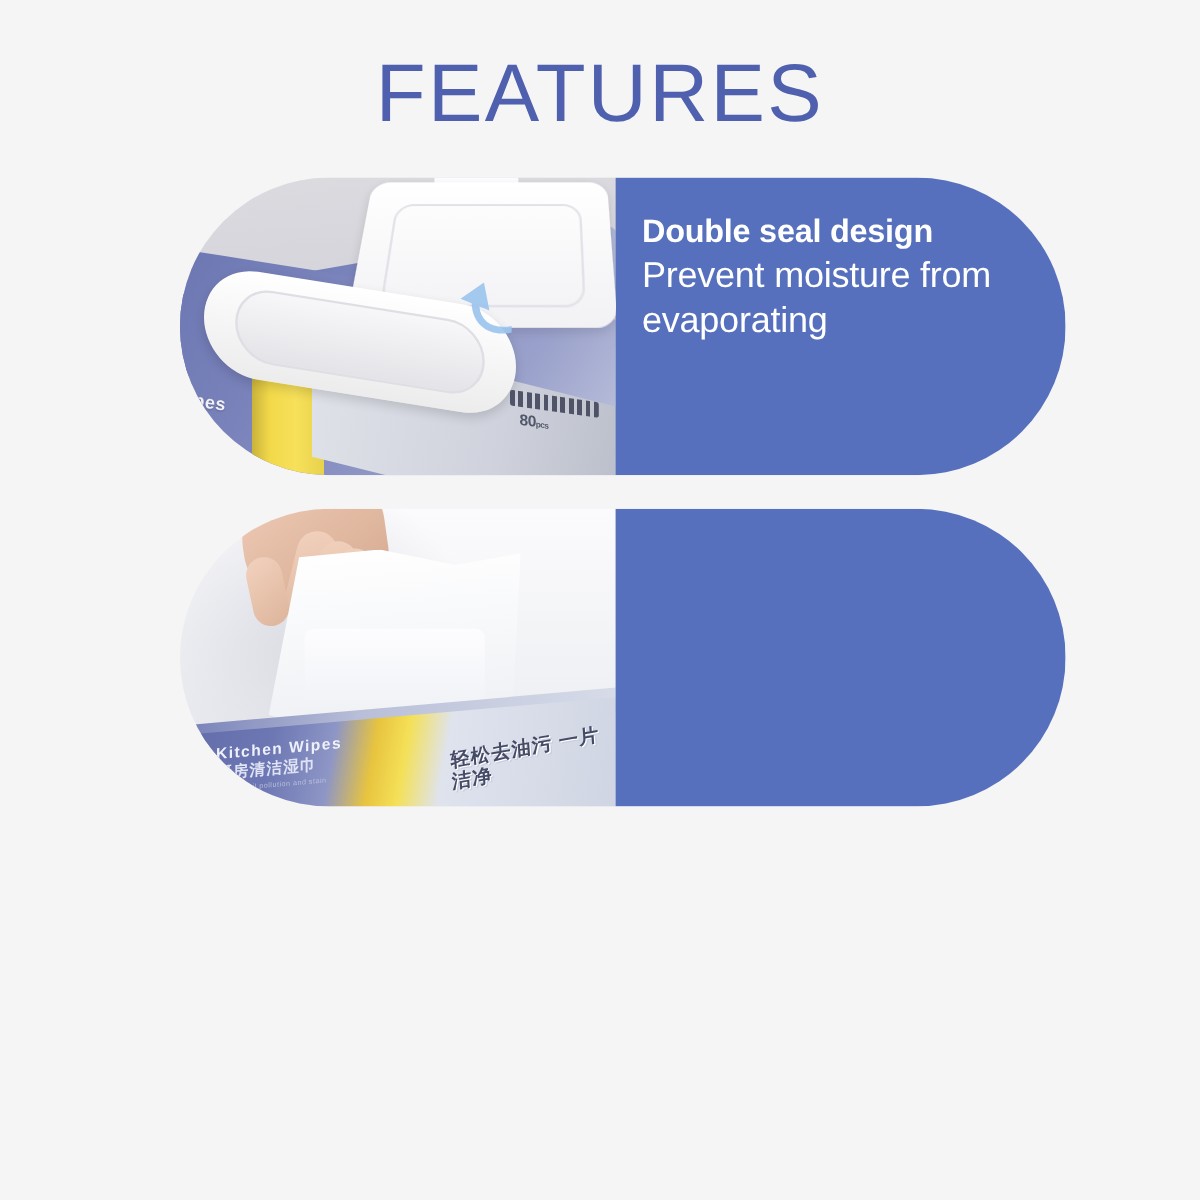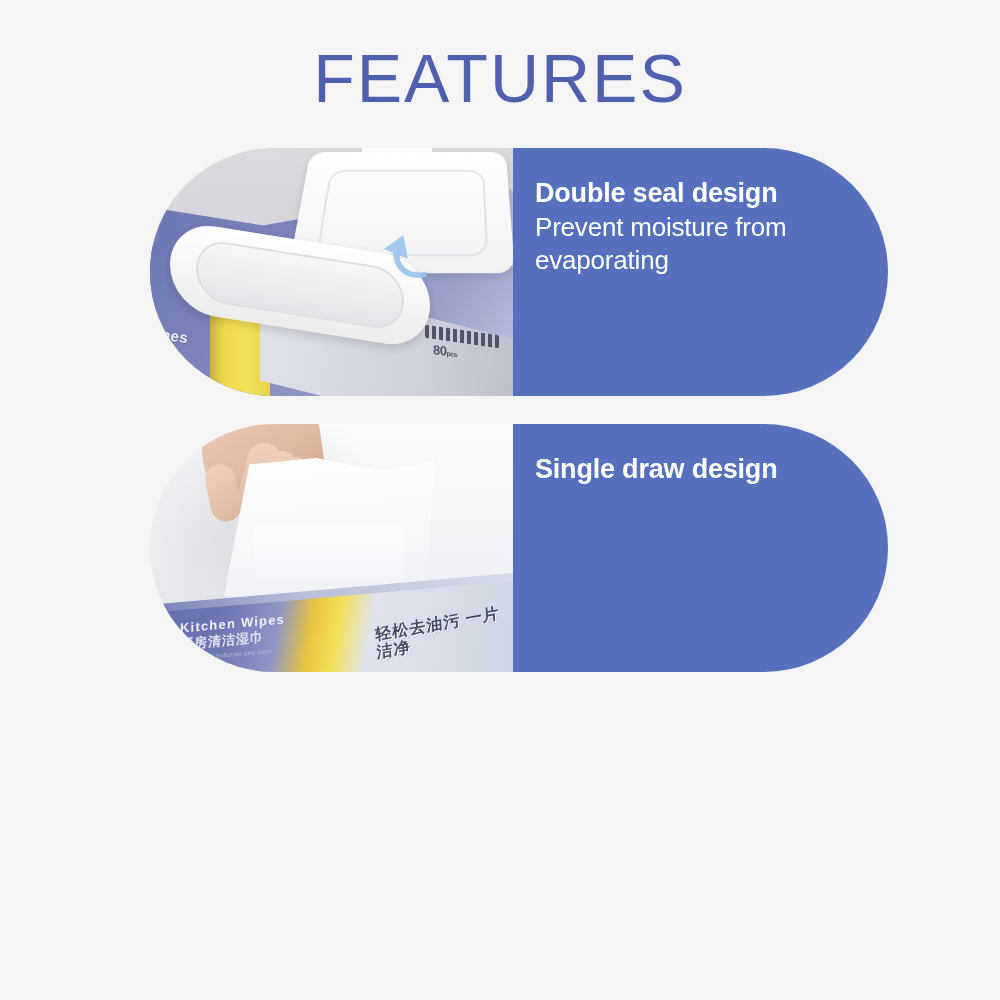--- a/index.html
+++ b/index.html
@@ -52,21 +52,21 @@
     color:#ffffff;
   }
   .feat-title {
     font-size:27px;
     font-weight:bold;
     line-height:1.18;
     letter-spacing:-0.2px;
     white-space:nowrap;
   }
   .feat-sub {
-    font-size:26px;
+    font-size:30px;
     font-weight:normal;
     line-height:1.26;
     letter-spacing:-0.2px;
     margin-top:1px;
   }
 
   
   .p1 { background:linear-gradient(160deg,#f4f4f6 0%,#e6e6ea 45%,#d9d9de 100%); }
   .p1 .backdrop {
     position:absolute; left:-40px; top:-30px; width:430px; height:190px;
@@ -313,17 +313,16 @@
       <div class="box-top"></div>
       <div class="box"></div>
       <div class="kitchen-en">Kitchen Wipes</div>
       <div class="kitchen-cn">厨房清洁湿巾</div>
       <div class="kitchen-fine">Remove oil pollution and stain</div>
       <div class="slogan">轻松去油污
 一片洁净</div>
     </div>
 
     <div class="textpanel">
-      <div class="feat-title">Single draw design</div>
     </div>
   </div>
 
 </div>
 
 </body></html>

